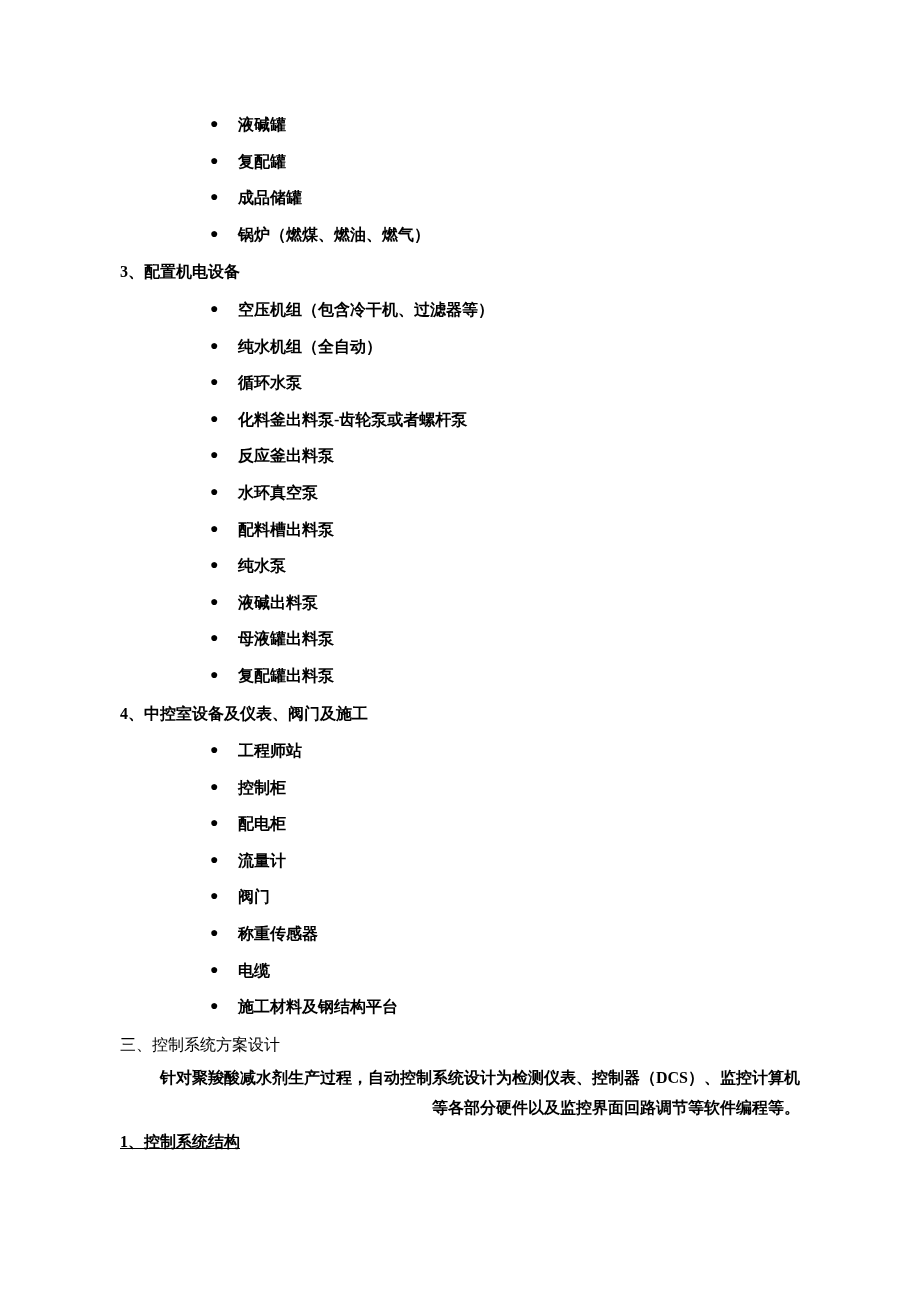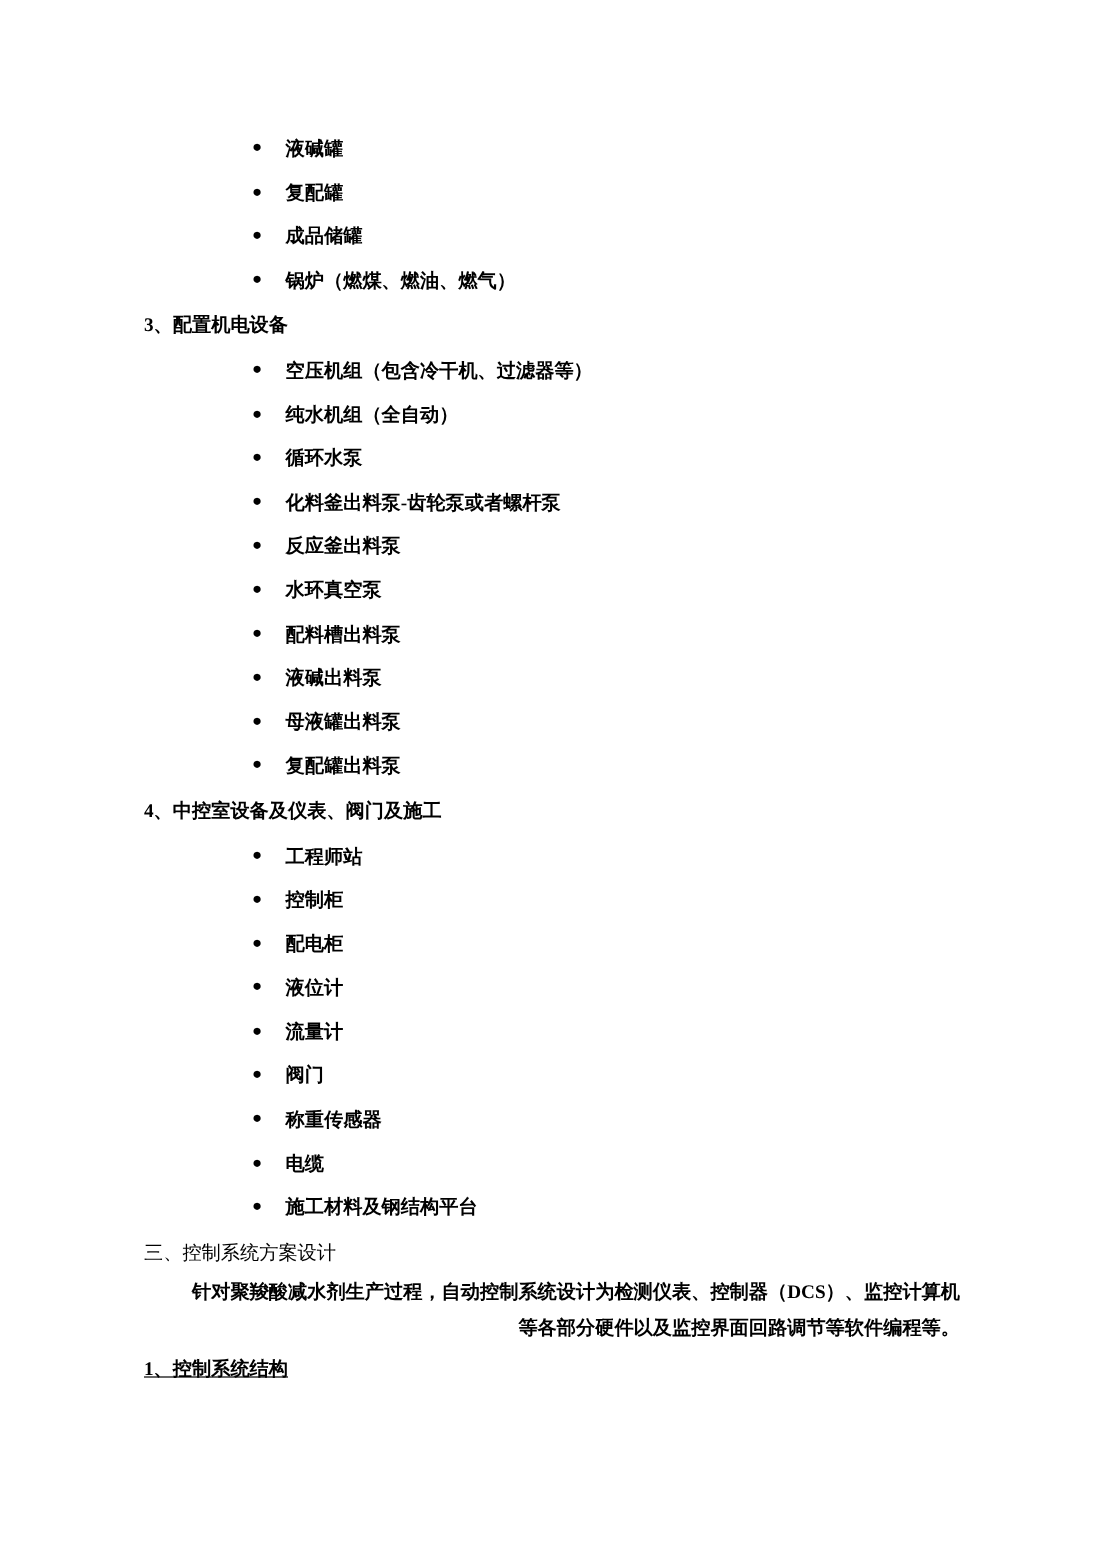--- a/index.html
+++ b/index.html
@@ -68,32 +68,32 @@
 <div class="section-number">3、配置机电设备</div>
 
 <ul class="bullet-list">
   <li><span>空压机组（包含冷干机、过滤器等）</span></li>
   <li><span>纯水机组（全自动）</span></li>
   <li><span>循环水泵</span></li>
   <li><span>化料釜出料泵-齿轮泵或者螺杆泵</span></li>
   <li><span>反应釜出料泵</span></li>
   <li><span>水环真空泵</span></li>
   <li><span>配料槽出料泵</span></li>
+  <li><span>纯水泵</span></li>
   <li><span>液碱出料泵</span></li>
   <li><span>母液罐出料泵</span></li>
   <li><span>复配罐出料泵</span></li>
 </ul>
 
 <div class="section-number">4、中控室设备及仪表、阀门及施工</div>
 
 <ul class="bullet-list">
   <li><span>工程师站</span></li>
   <li><span>控制柜</span></li>
   <li><span>配电柜</span></li>
-  <li><span>液位计</span></li>
   <li><span>流量计</span></li>
   <li><span>阀门</span></li>
   <li><span>称重传感器</span></li>
   <li><span>电缆</span></li>
   <li><span>施工材料及钢结构平台</span></li>
 </ul>
 
 <div class="section-heading">三、控制系统方案设计</div>
 
 <div class="paragraph">针对聚羧酸减水剂生产过程，自动控制系统设计为检测仪表、控制器（DCS）、监控计算机等各部分硬件以及监控界面回路调节等软件编程等。</div>

